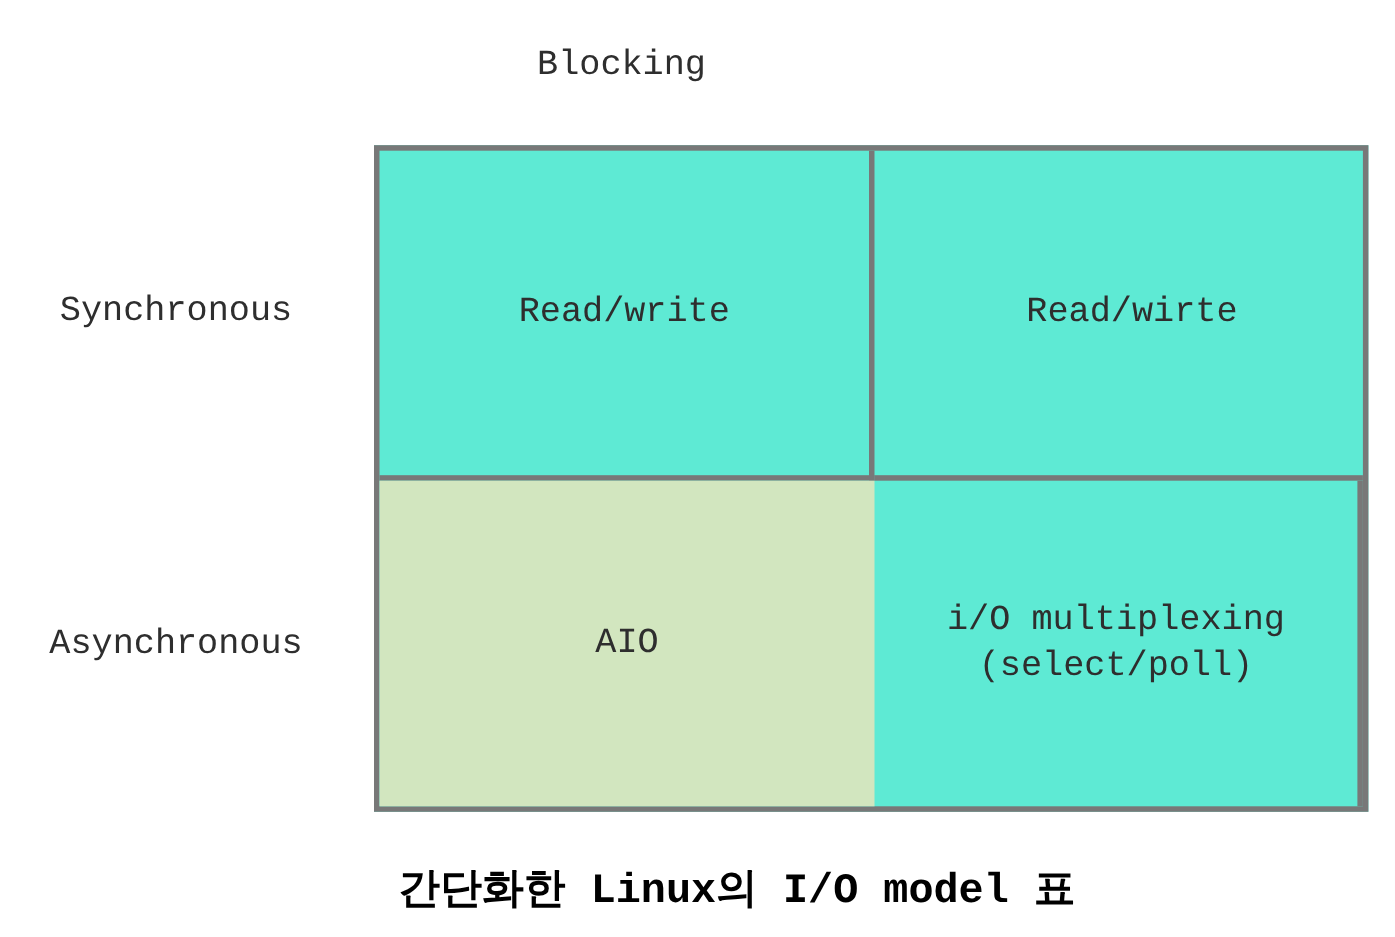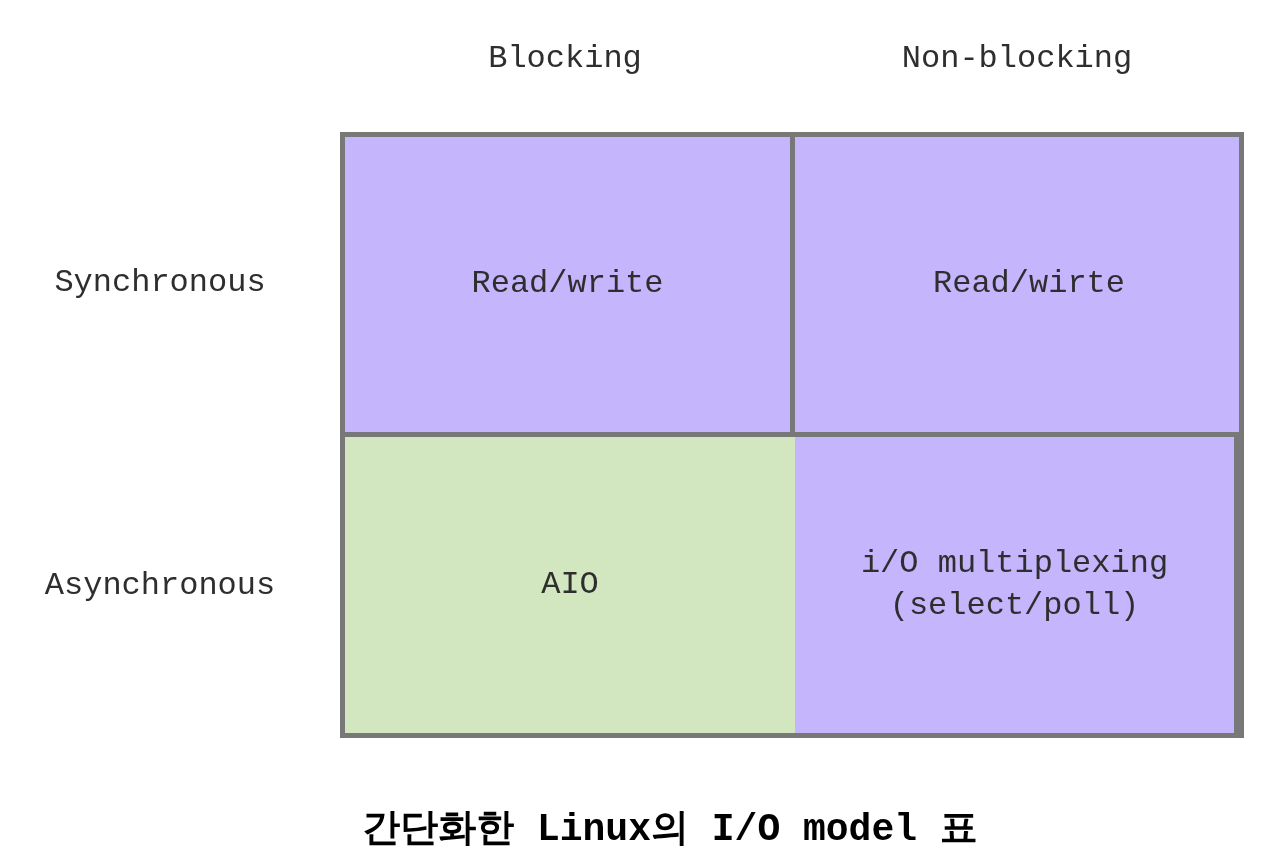--- a/index.html
+++ b/index.html
@@ -43,21 +43,21 @@
   .matrix {
     position: absolute;
     left: 340px;
     top: 132px;
     width: 904px;
     height: 606px;
     display: grid;
     grid-template-columns: 450px 1fr;
     grid-template-rows: 300px 1fr;
     border: 5px solid var(--border);
-    background: #c4b5fd;
+    background: #5eead4;
   }
   .cell {
     display: flex;
     flex-direction: column;
     align-items: center;
     justify-content: center;
     font-size: 32px;
     line-height: 1.32;
     color: var(--text);
     text-align: center;
@@ -68,31 +68,29 @@
   .cell.br { background: var(--highlight); }
   .caption {
     position: absolute;
     left: 72px;
     top: 782px;
     width: 1196px;
     text-align: center;
     font-size: 38px;
     font-weight: bold;
     color: #000000;
-    margin-top: 20px;
   }
 </style>
 </head>
 <body>
 
 <div class="canvas">
 
   <div class="col-header blocking">Blocking</div>
 
-  <div class="col-header nonblocking">Non-blocking</div>
 
   <div class="row-header sync">Synchronous</div>
 
   <div class="row-header async">Asynchronous</div>
 
   <div class="matrix">
 
     <div class="cell tl">
       <div>Read/write</div>
     </div>

